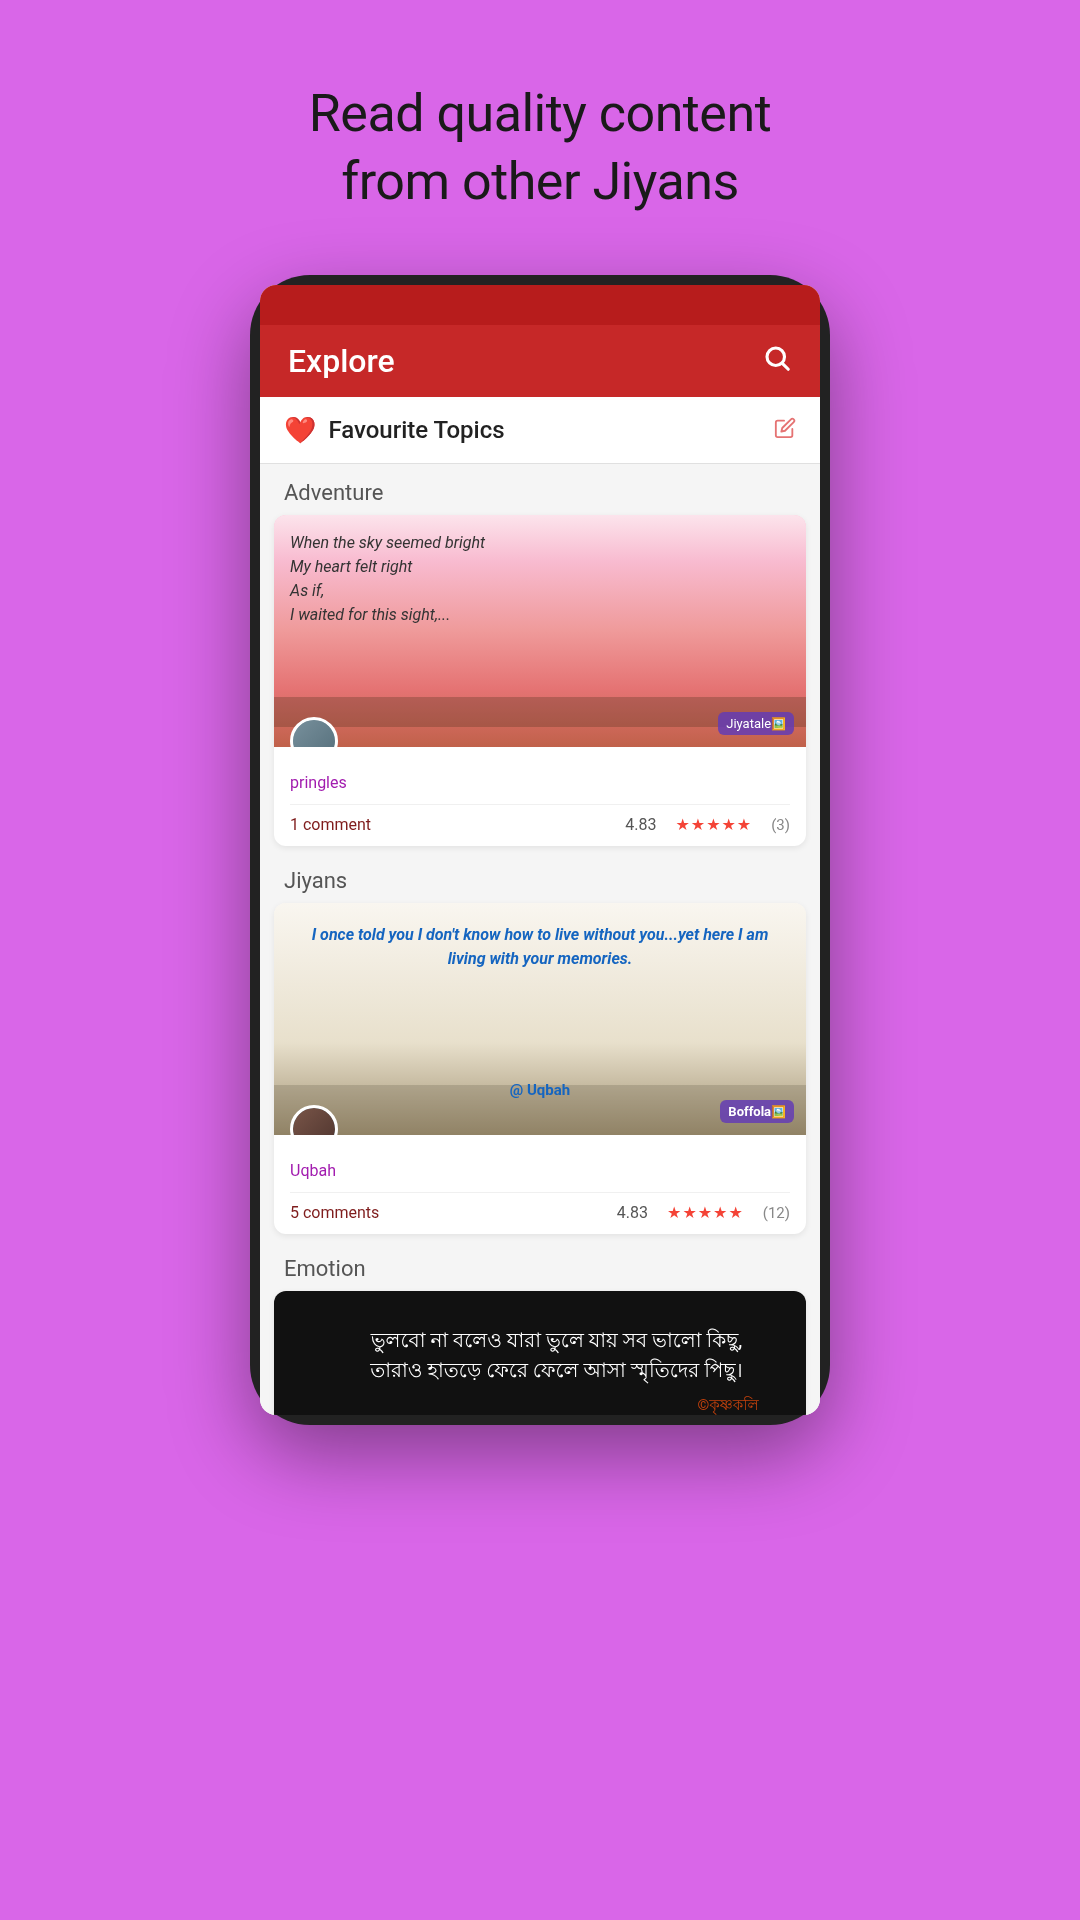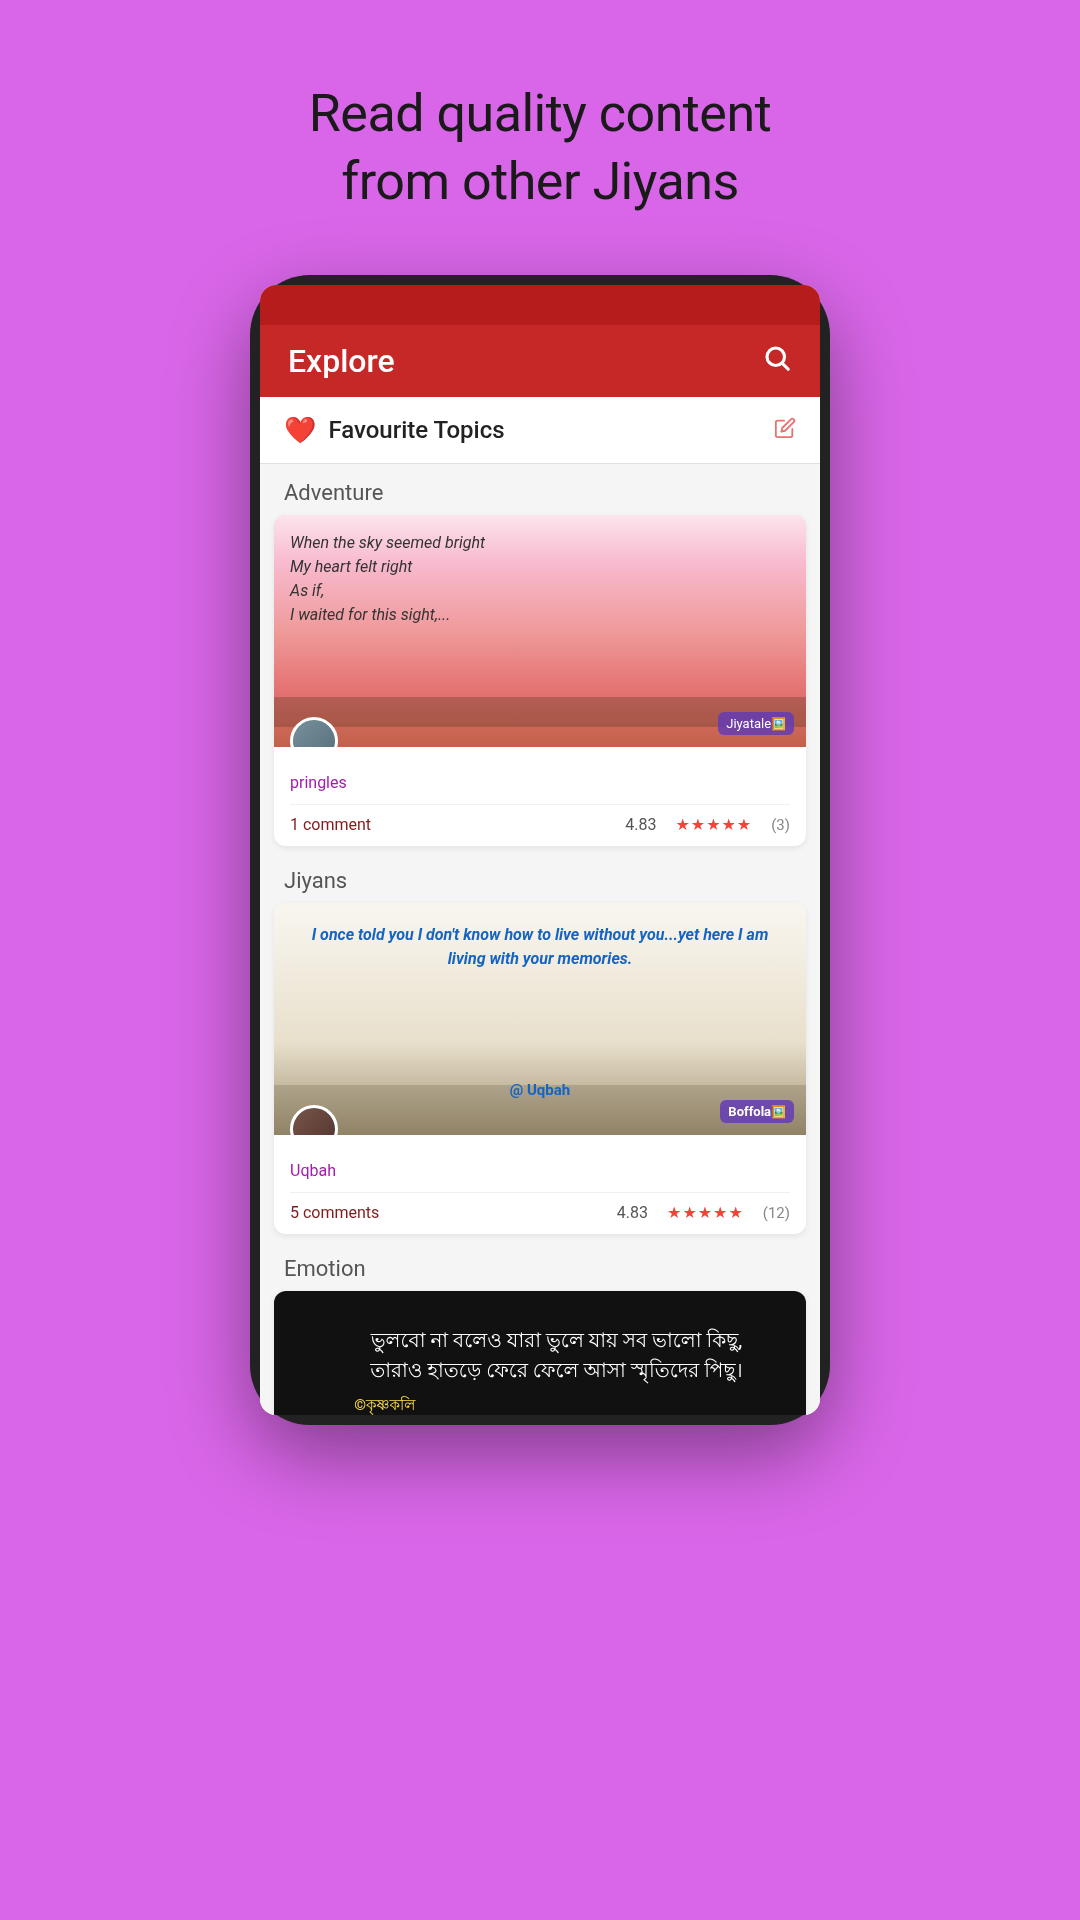--- a/index.html
+++ b/index.html
@@ -262,23 +262,23 @@
       padding-left: 33px;
     }
     .emotion-text {
       color: white;
       font-size: 20px;
       text-align: center;
       padding: 0 16px;
       line-height: 1.5;
     }
     .emotion-author {
-      color: #fde047;
+      color: #c2410c;
       font-size: 15px;
-      text-align: left;
+      text-align: right;
       margin-top: 8px;
     }
 
     
     .notch-area {
       background: #b71c1c;
       height: 12px;
       border-radius: 52px 52px 0 0;
     }
   </style>

